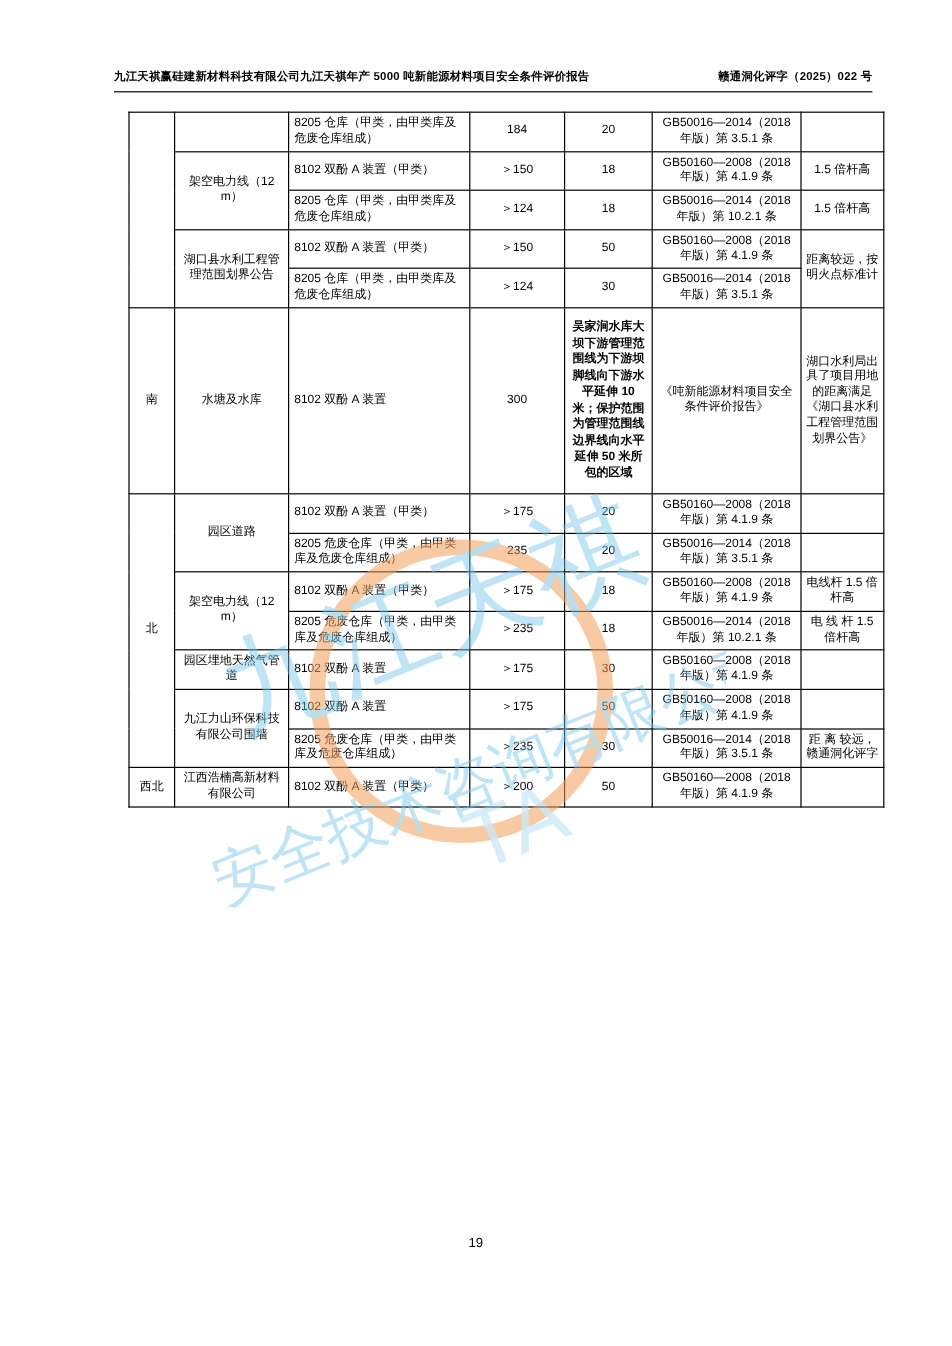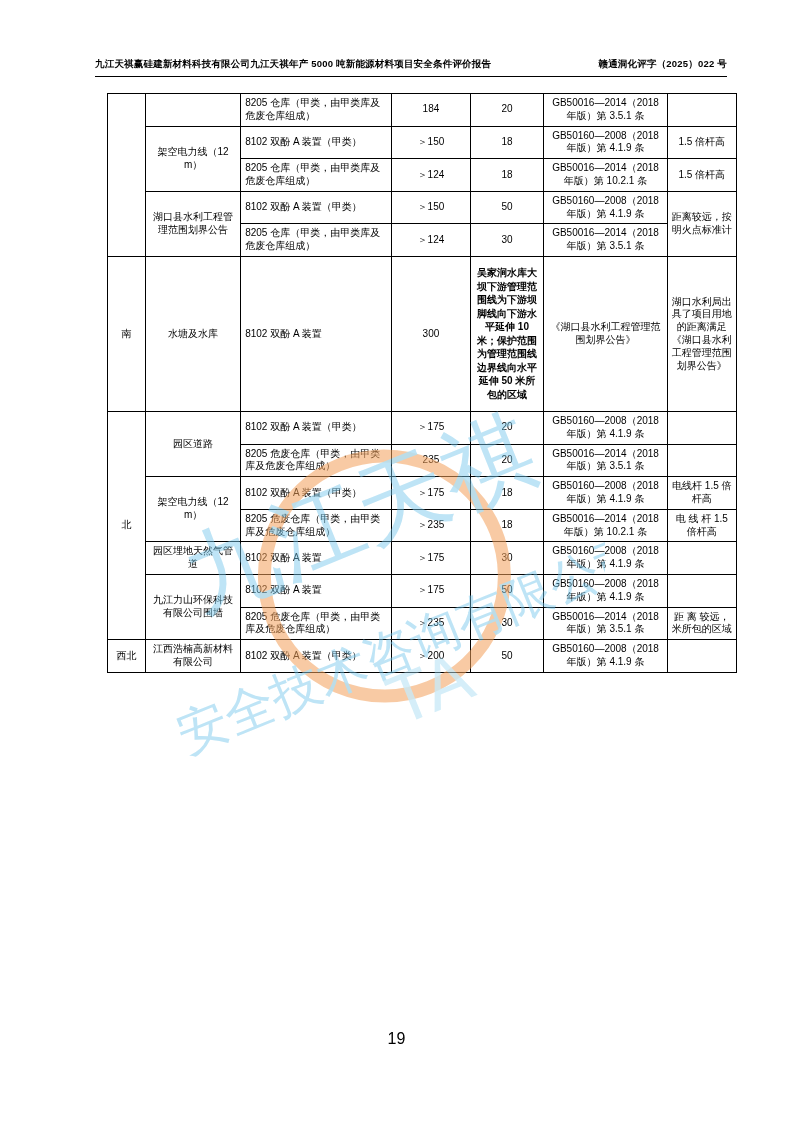--- a/index.html
+++ b/index.html
@@ -96,21 +96,21 @@
 
   .tall { line-height: 1.35; font-weight: bold; }
 
   
   .page-number {
     position: absolute;
     top: 1030px;
     left: 0;
     width: 793px;
     text-align: center;
-    font-size: 16px;
+    font-size: 11px;
   }
 </style>
 </head>
 <body>
 
 <div class="page">
 
   <div class="header">
     <div class="header-left">九江天祺赢硅建新材料科技有限公司九江天祺年产 5000 吨新能源材料项目安全条件评价报告</div>
     <div class="header-right">赣通洞化评字（2025）022 号</div>
@@ -183,21 +183,21 @@
           <td class="cell-center">30</td>
           <td class="cell-center">GB50016—2014（2018 年版）第 3.5.1 条</td>
         </tr>
 
         <tr style="height:155px;">
           <td class="cell-center">南</td>
           <td class="cell-center">水塘及水库</td>
           <td class="cell-left">8102 双酚 A 装置</td>
           <td class="cell-center">300</td>
           <td class="cell-center tall">吴家涧水库大坝下游管理范围线为下游坝脚线向下游水平延伸 10 米；保护范围为管理范围线边界线向水平延伸 50 米所包的区域</td>
-          <td class="cell-center">《湖口县水利工程管理范围划界公告》</td>
+          <td class="cell-center">《吨新能源材料项目安全条件评价报告》</td>
           <td class="cell-center">湖口水利局出具了项目用地的距离满足《湖口县水利工程管理范围划界公告》</td>
         </tr>
 
         <tr>
           <td class="cell-center" rowspan="7">北</td>
           <td class="cell-center" rowspan="2">园区道路</td>
           <td class="cell-left">8102 双酚 A 装置（甲类）</td>
           <td class="cell-center">＞175</td>
           <td class="cell-center">20</td>
           <td class="cell-center">GB50160—2008（2018 年版）第 4.1.9 条</td>
@@ -245,21 +245,21 @@
           <td class="cell-center">50</td>
           <td class="cell-center">GB50160—2008（2018 年版）第 4.1.9 条</td>
           <td class="cell-center"></td>
         </tr>
 
         <tr>
           <td class="cell-left">8205 危废仓库（甲类，由甲类库及危废仓库组成）</td>
           <td class="cell-center">＞235</td>
           <td class="cell-center">30</td>
           <td class="cell-center">GB50016—2014（2018 年版）第 3.5.1 条</td>
-          <td class="cell-center">距 离 较远，米所包的区域</td>
+          <td class="cell-center">距 离 较远，赣通洞化评字</td>
         </tr>
 
         <tr>
           <td class="cell-center">西北</td>
           <td class="cell-center">江西浩楠高新材料有限公司</td>
           <td class="cell-left">8102 双酚 A 装置（甲类）</td>
           <td class="cell-center">＞200</td>
           <td class="cell-center">50</td>
           <td class="cell-center">GB50160—2008（2018 年版）第 4.1.9 条</td>
           <td class="cell-center"></td>

